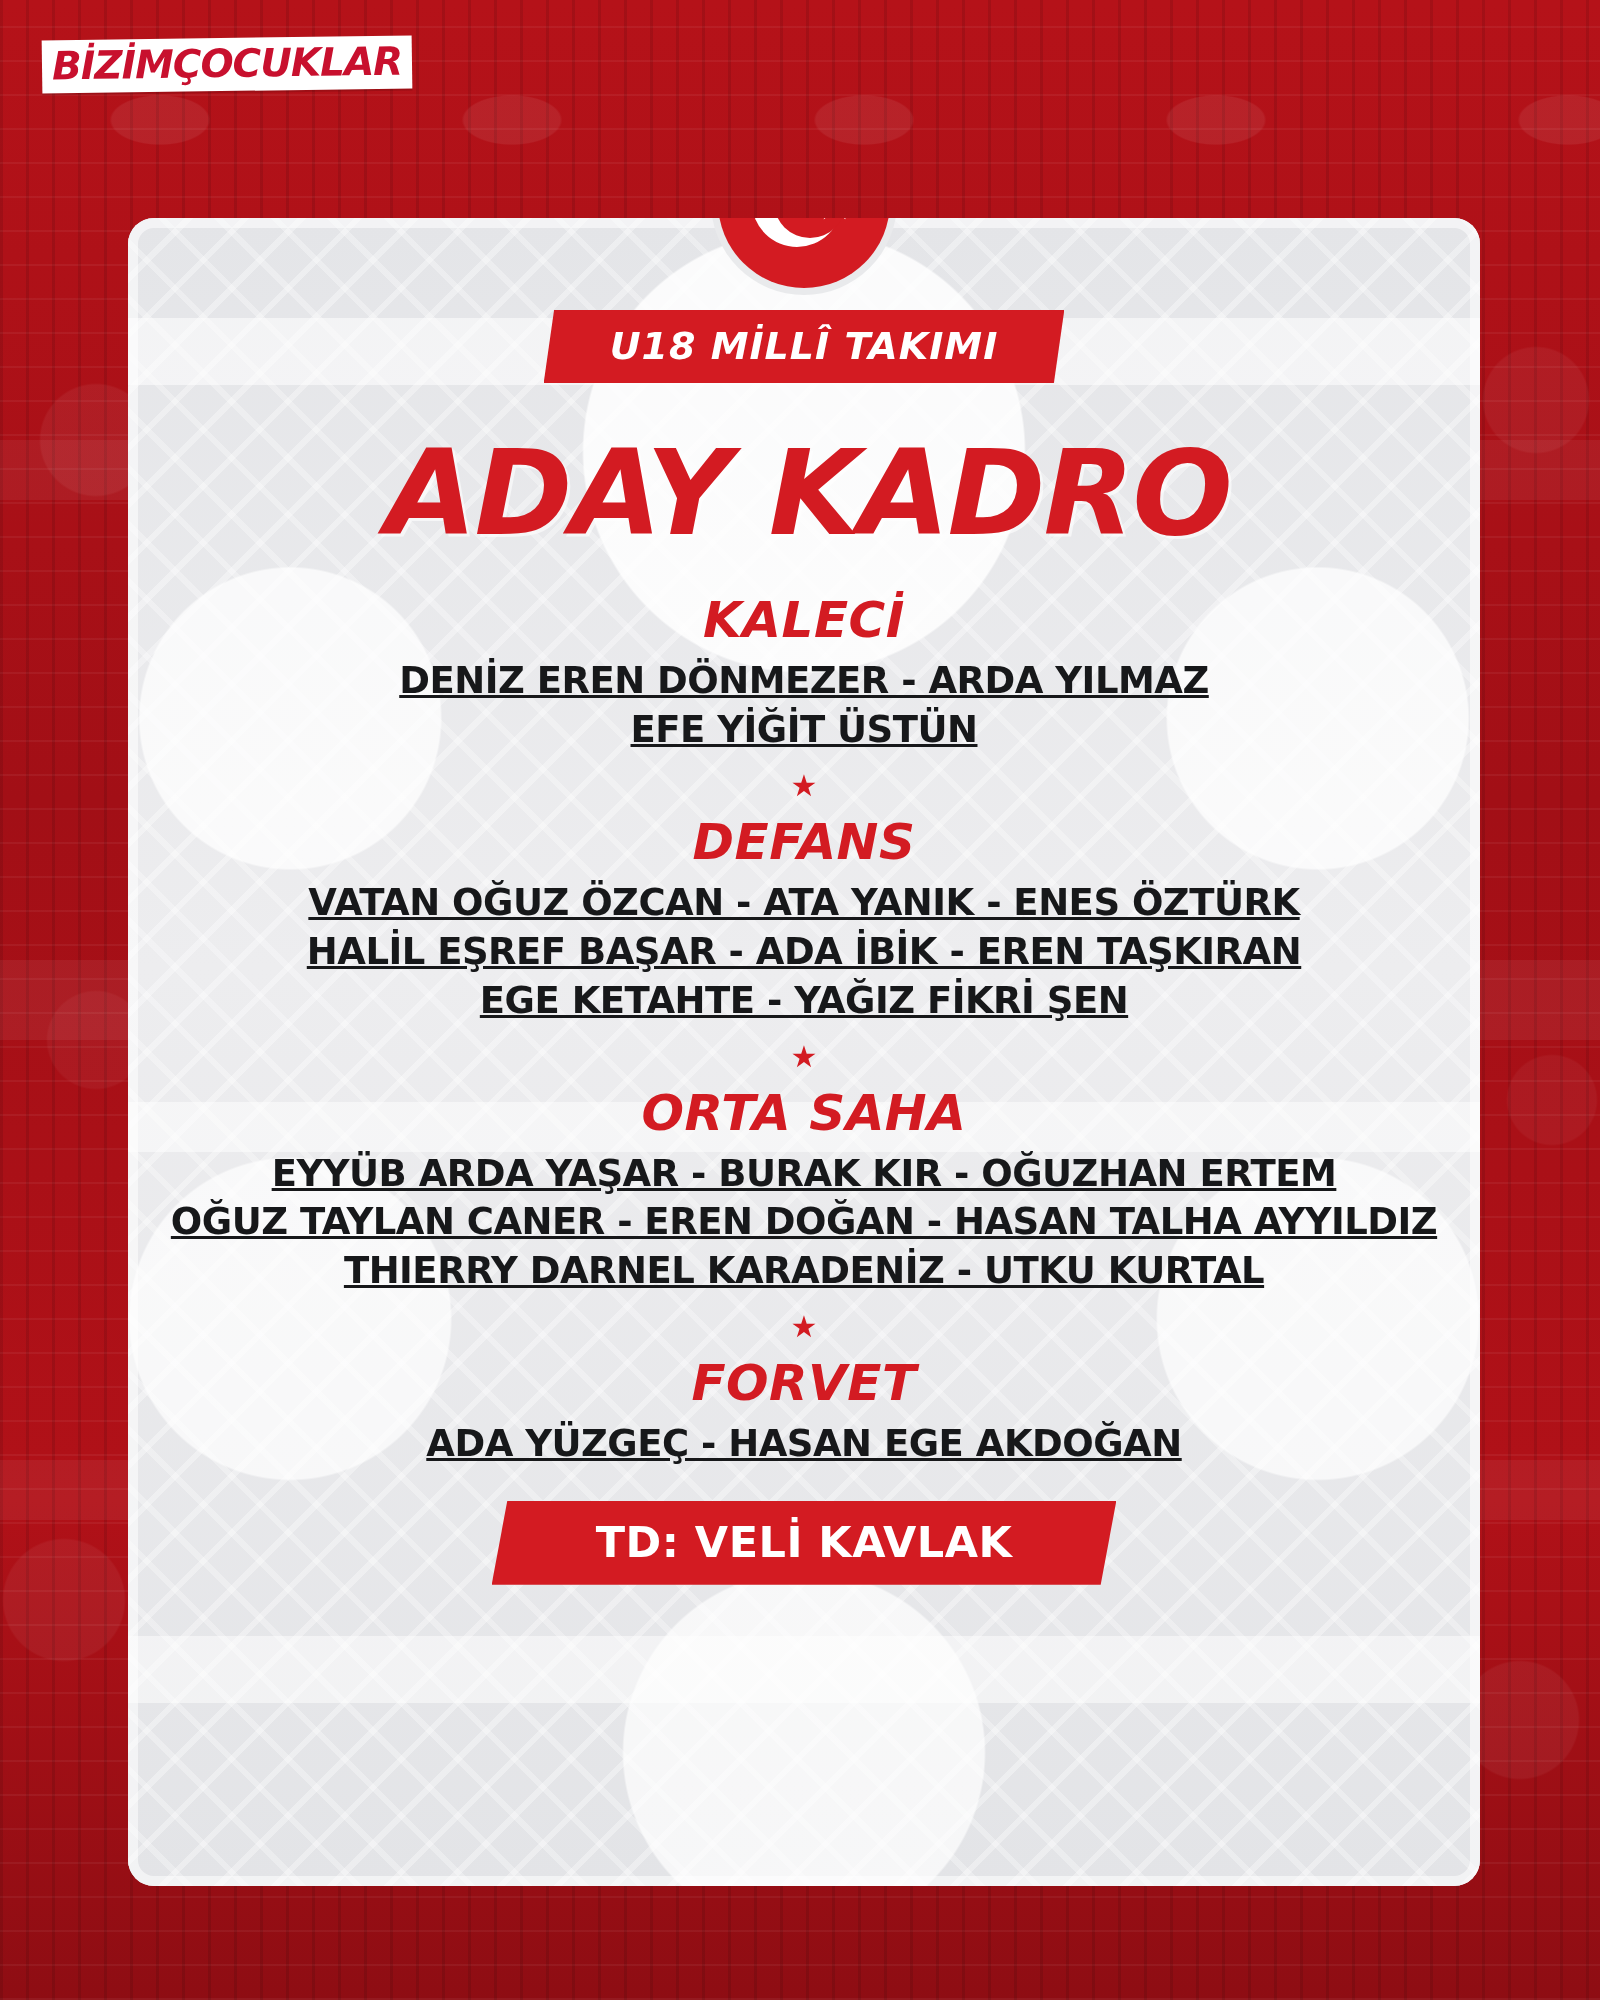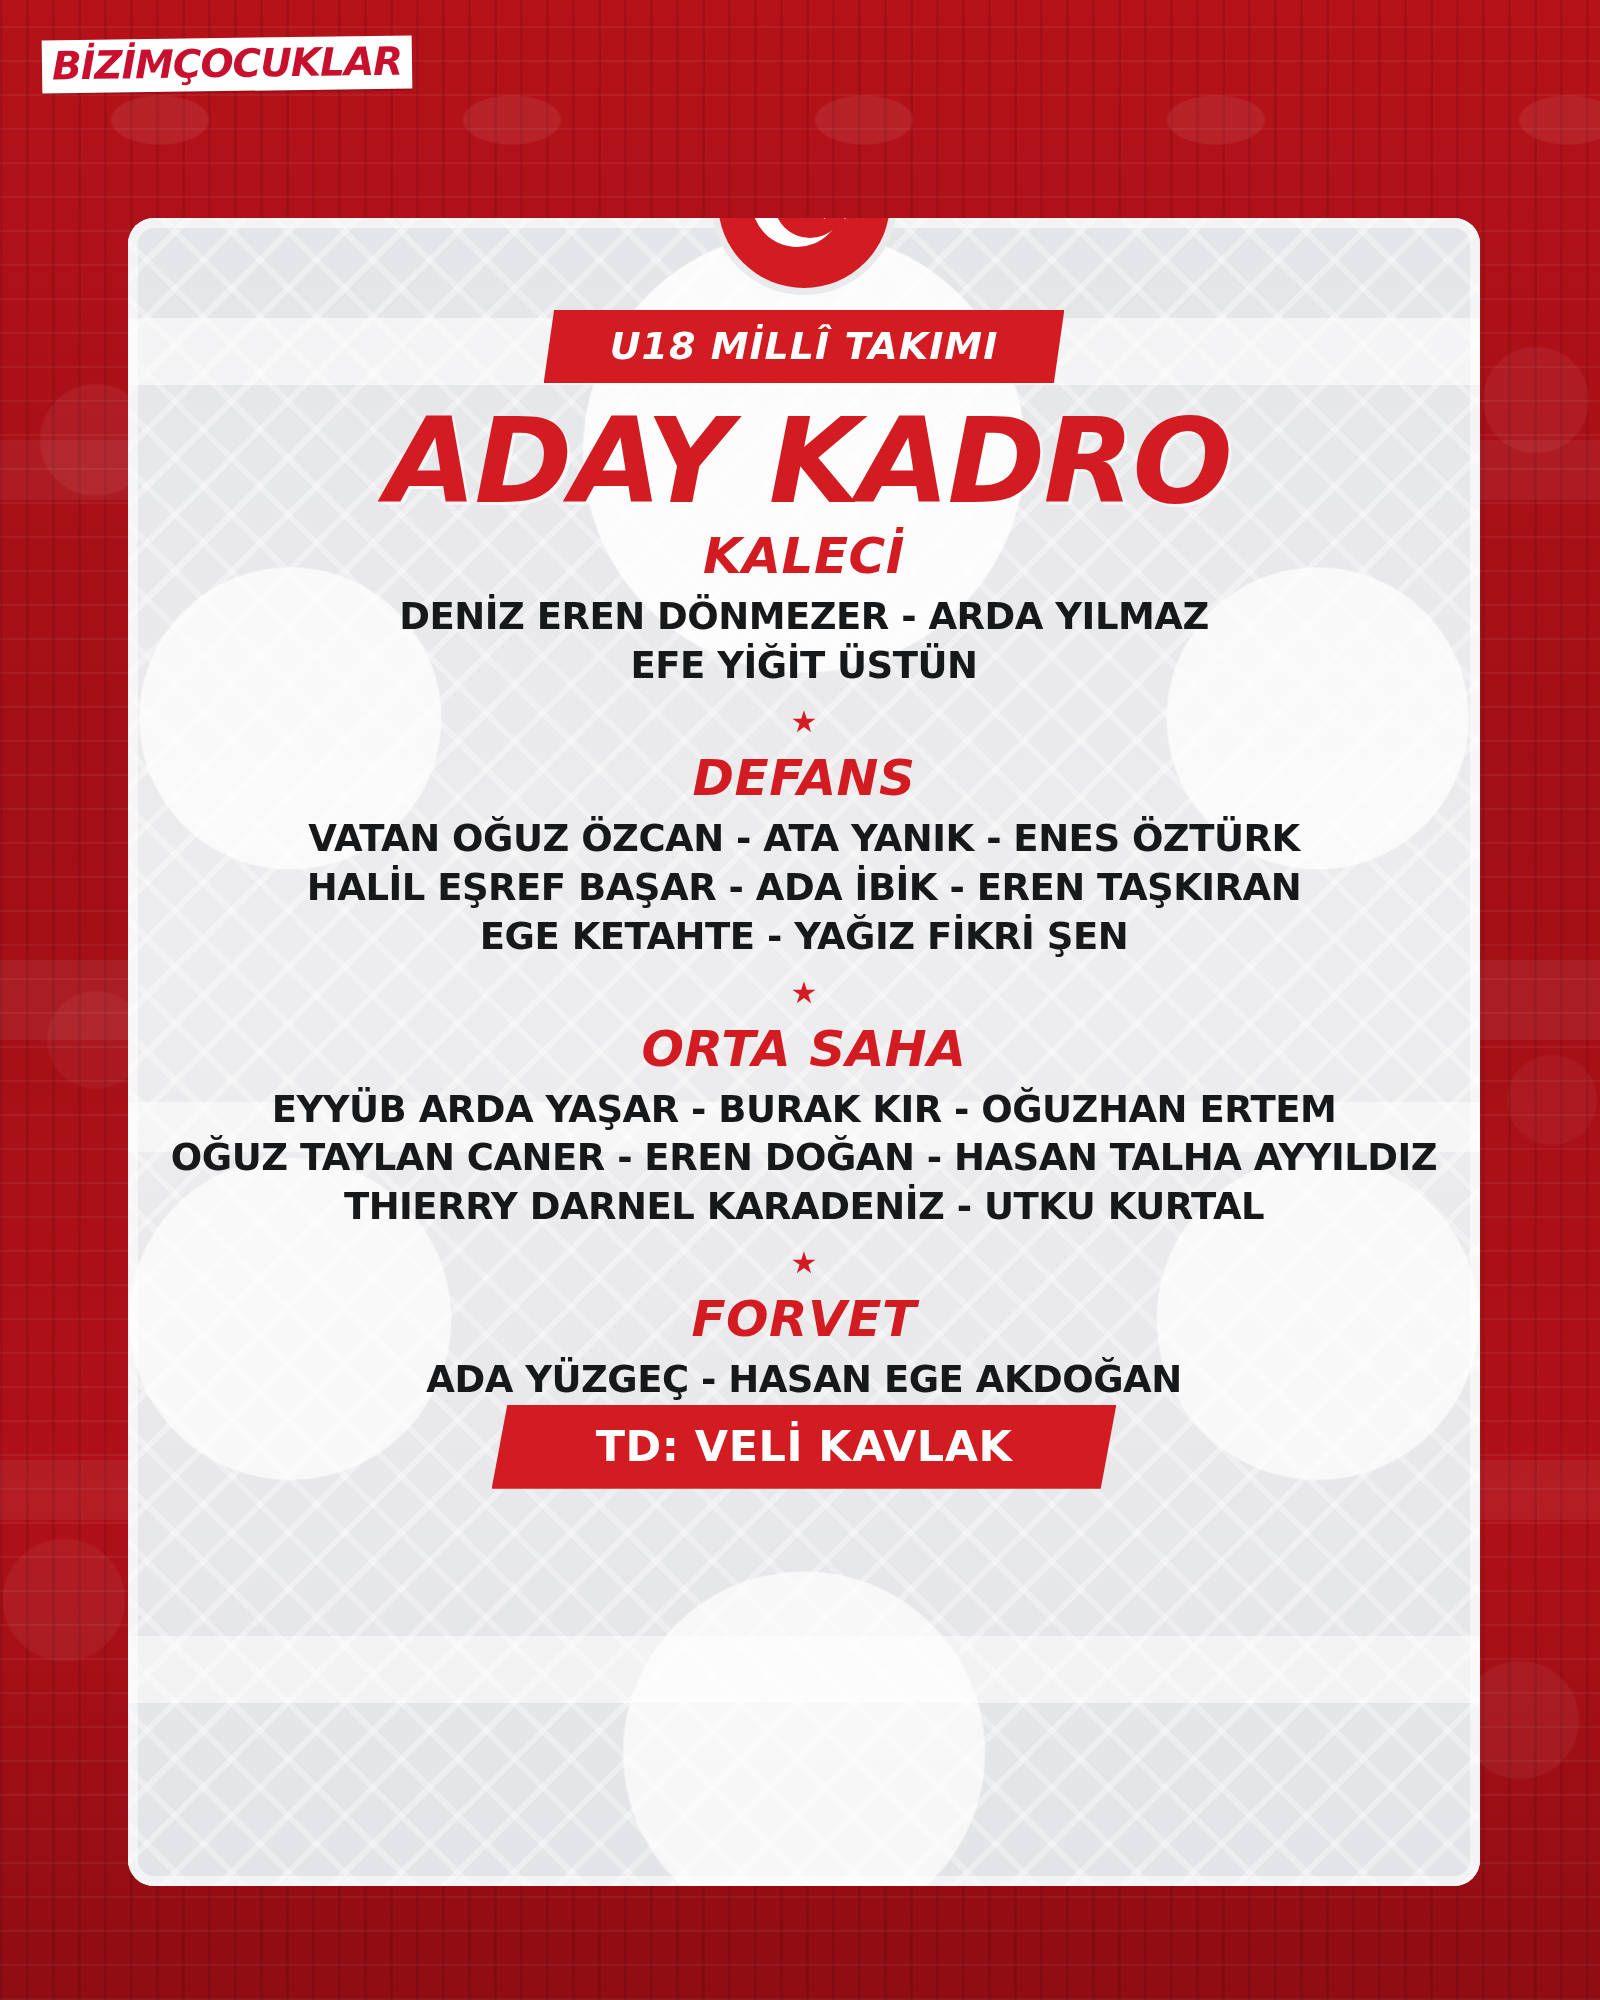--- a/index.html
+++ b/index.html
@@ -110,20 +110,21 @@
     border-radius: 26px;
     box-shadow: inset 0 0 0 10px rgba(255,255,255,0.55);
   }
 
   .card-content {
     position: absolute;
     inset: 0;
     display: flex;
     flex-direction: column;
     align-items: center;
+    gap: 32px;
   }
 
   
   .flag-badge {
     position: absolute;
     left: 50%;
     top: -102px;
     transform: translateX(-50%);
     width: 172px;
     height: 172px;
@@ -210,20 +211,21 @@
   }
   .player-line {
     color: #17181a;
     font-family: "DejaVu Sans", sans-serif;
     font-weight: bold;
     font-size: 37px;
     letter-spacing: -0.5px;
     line-height: 1.32;
     text-align: center;
     white-space: nowrap;
+    text-decoration: underline;
   }
   .divider-star {
     color: #d31b22;
     font-size: 30px;
     line-height: 1;
     margin: 16px 0 12px 0;
   }
 
   
   .coach-banner {

